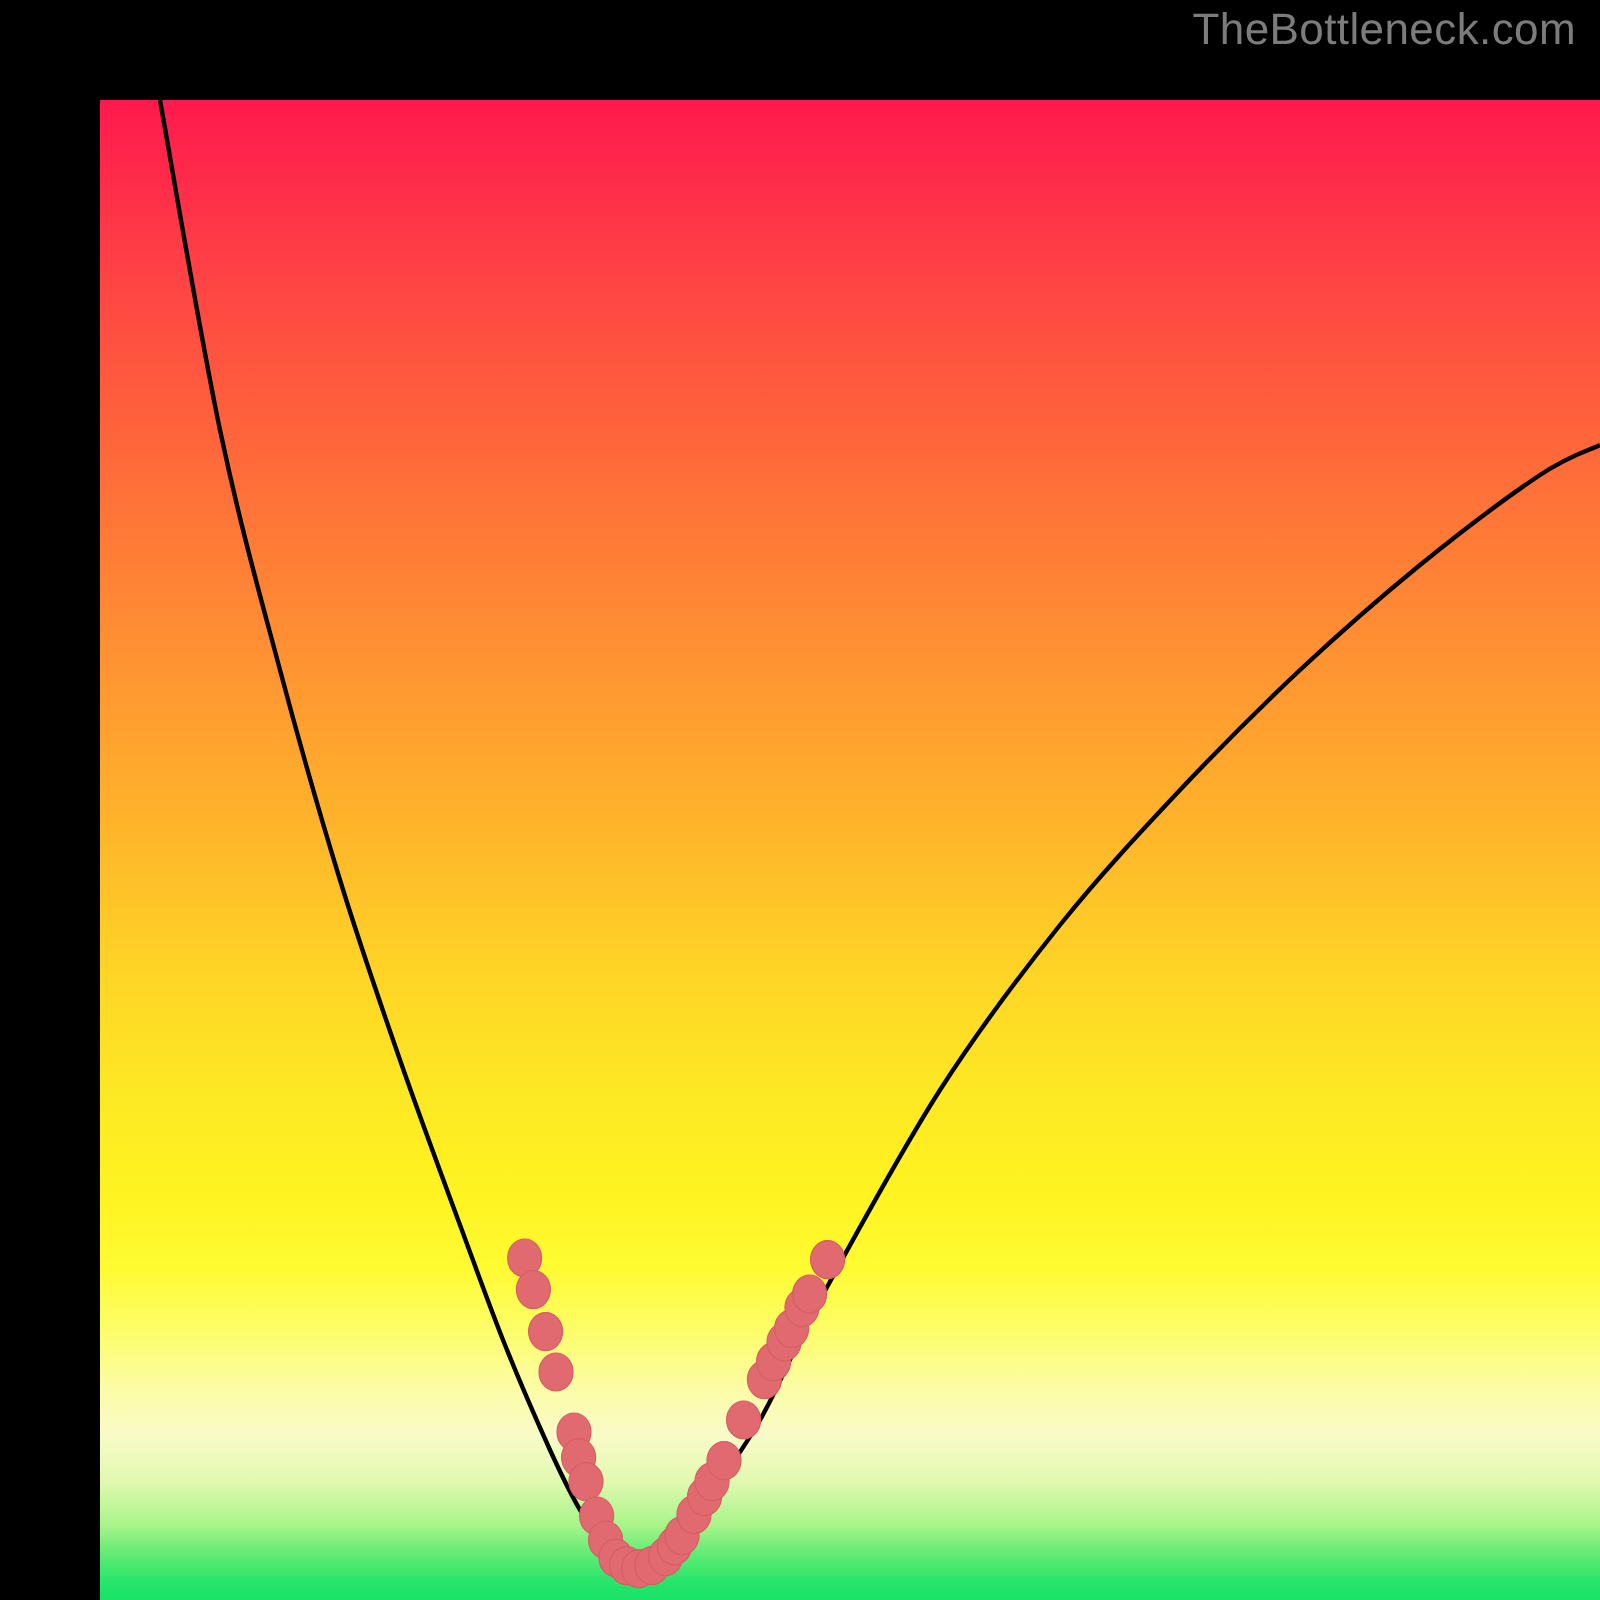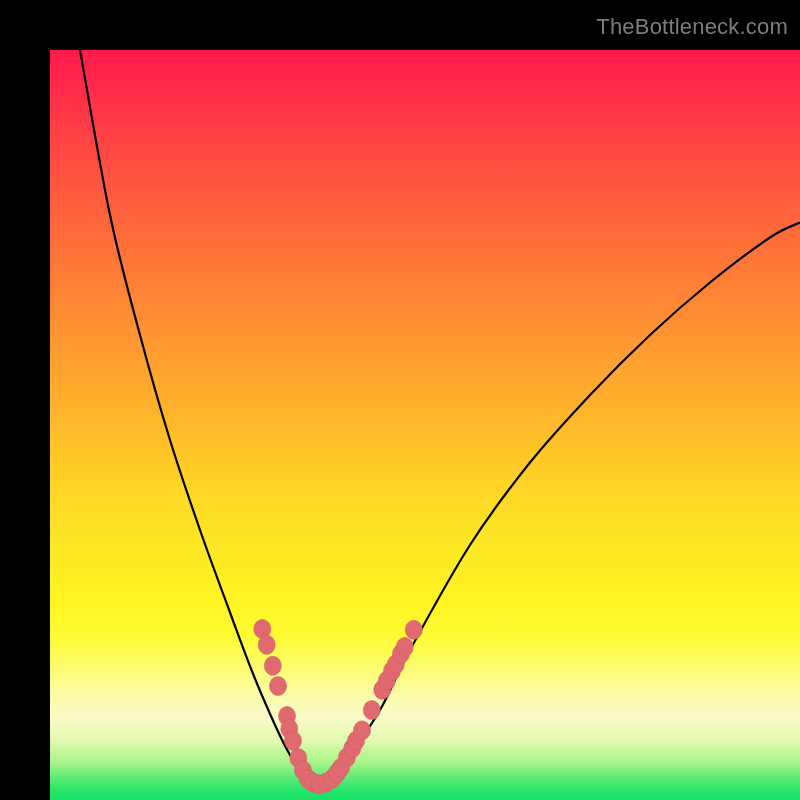--- a/index.html
+++ b/index.html
@@ -58,21 +58,20 @@
   .watermark {
     position: absolute;
     top: 2px;
     right: 12px;
     color: #7c7c7c;
     font-size: 22px;
     letter-spacing: 0.2px;
     font-weight: 400;
     z-index: 10;
     font-family: Arial, Helvetica, sans-serif;
-    margin-top: 12px;
   }
   svg.curve {
     position: absolute;
     left: 0;
     top: 0;
     width: 750px;
     height: 750px;
   }
 </style>
 </head>

